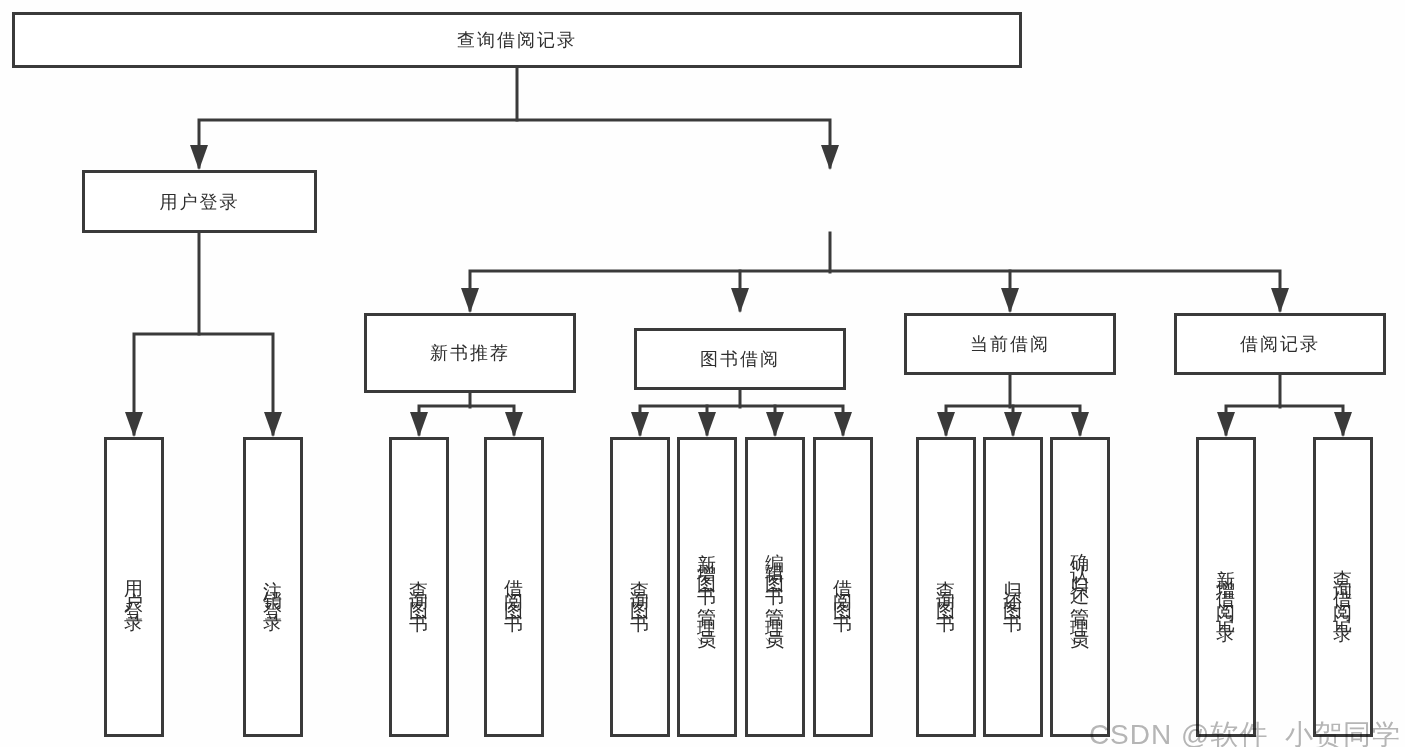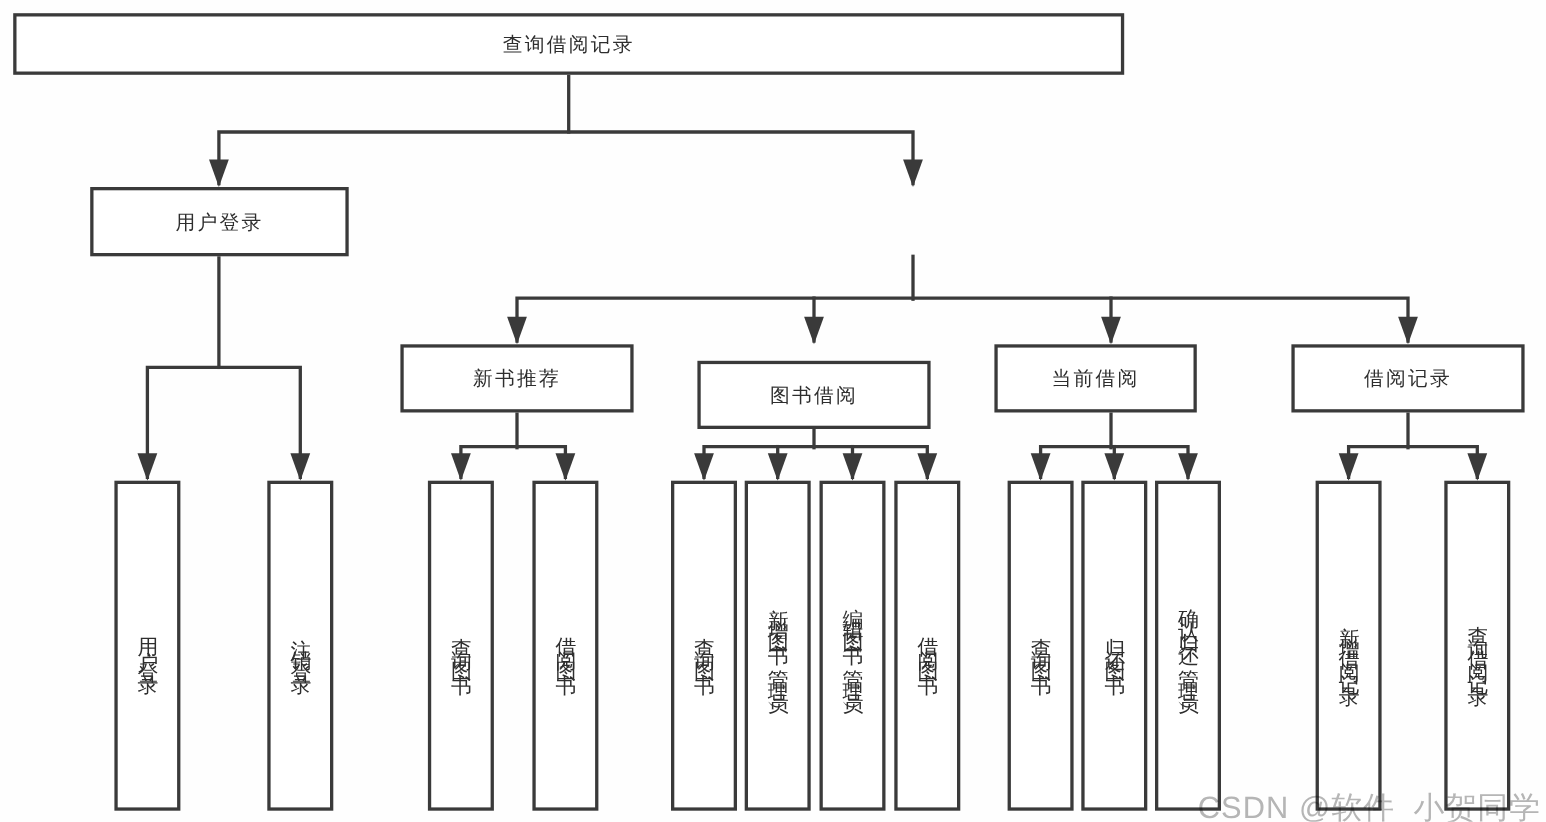--- a/index.html
+++ b/index.html
@@ -22,23 +22,23 @@
     writing-mode:vertical-rl;text-orientation:mixed;
     font-size:19px;letter-spacing:11px;line-height:1;
     top:437px;width:60px;height:300px;
   }
   
   .b-root{left:12px;top:12px;width:1010px;height:56px;}
   
   .b-ul{left:82px;top:170px;width:235px;height:63px;}
   .b-bm{left:712px;top:170px;width:235px;height:63px;}
   
-  .b-nbr{left:364px;top:313px;width:212px;height:62px;}
+  .b-nbr{left:364px;top:313px;width:212px;height:80px;}
   .b-bb {left:634px;top:328px;width:212px;height:62px;}
-  .b-cb {left:904px;top:313px;width:184px;height:62px;}
+  .b-cb {left:904px;top:313px;width:212px;height:62px;}
   .b-br {left:1174px;top:313px;width:212px;height:62px;}
   
   .l-ul1{left:104px;}  .l-ul2{left:243px;}
   .l-n1{left:389px;}   .l-n2{left:484px;}
   .l-b1{left:610px;}   .l-b2{left:677px;}  .l-b3{left:745px;}  .l-b4{left:813px;}
   .l-c1{left:916px;}   .l-c2{left:983px;}  .l-c3{left:1050px;}
   .l-r1{left:1196px;}  .l-r2{left:1313px;}
   #watermark{
     position:absolute;top:716px;right:4px;
     font-size:28px;letter-spacing:1px;

